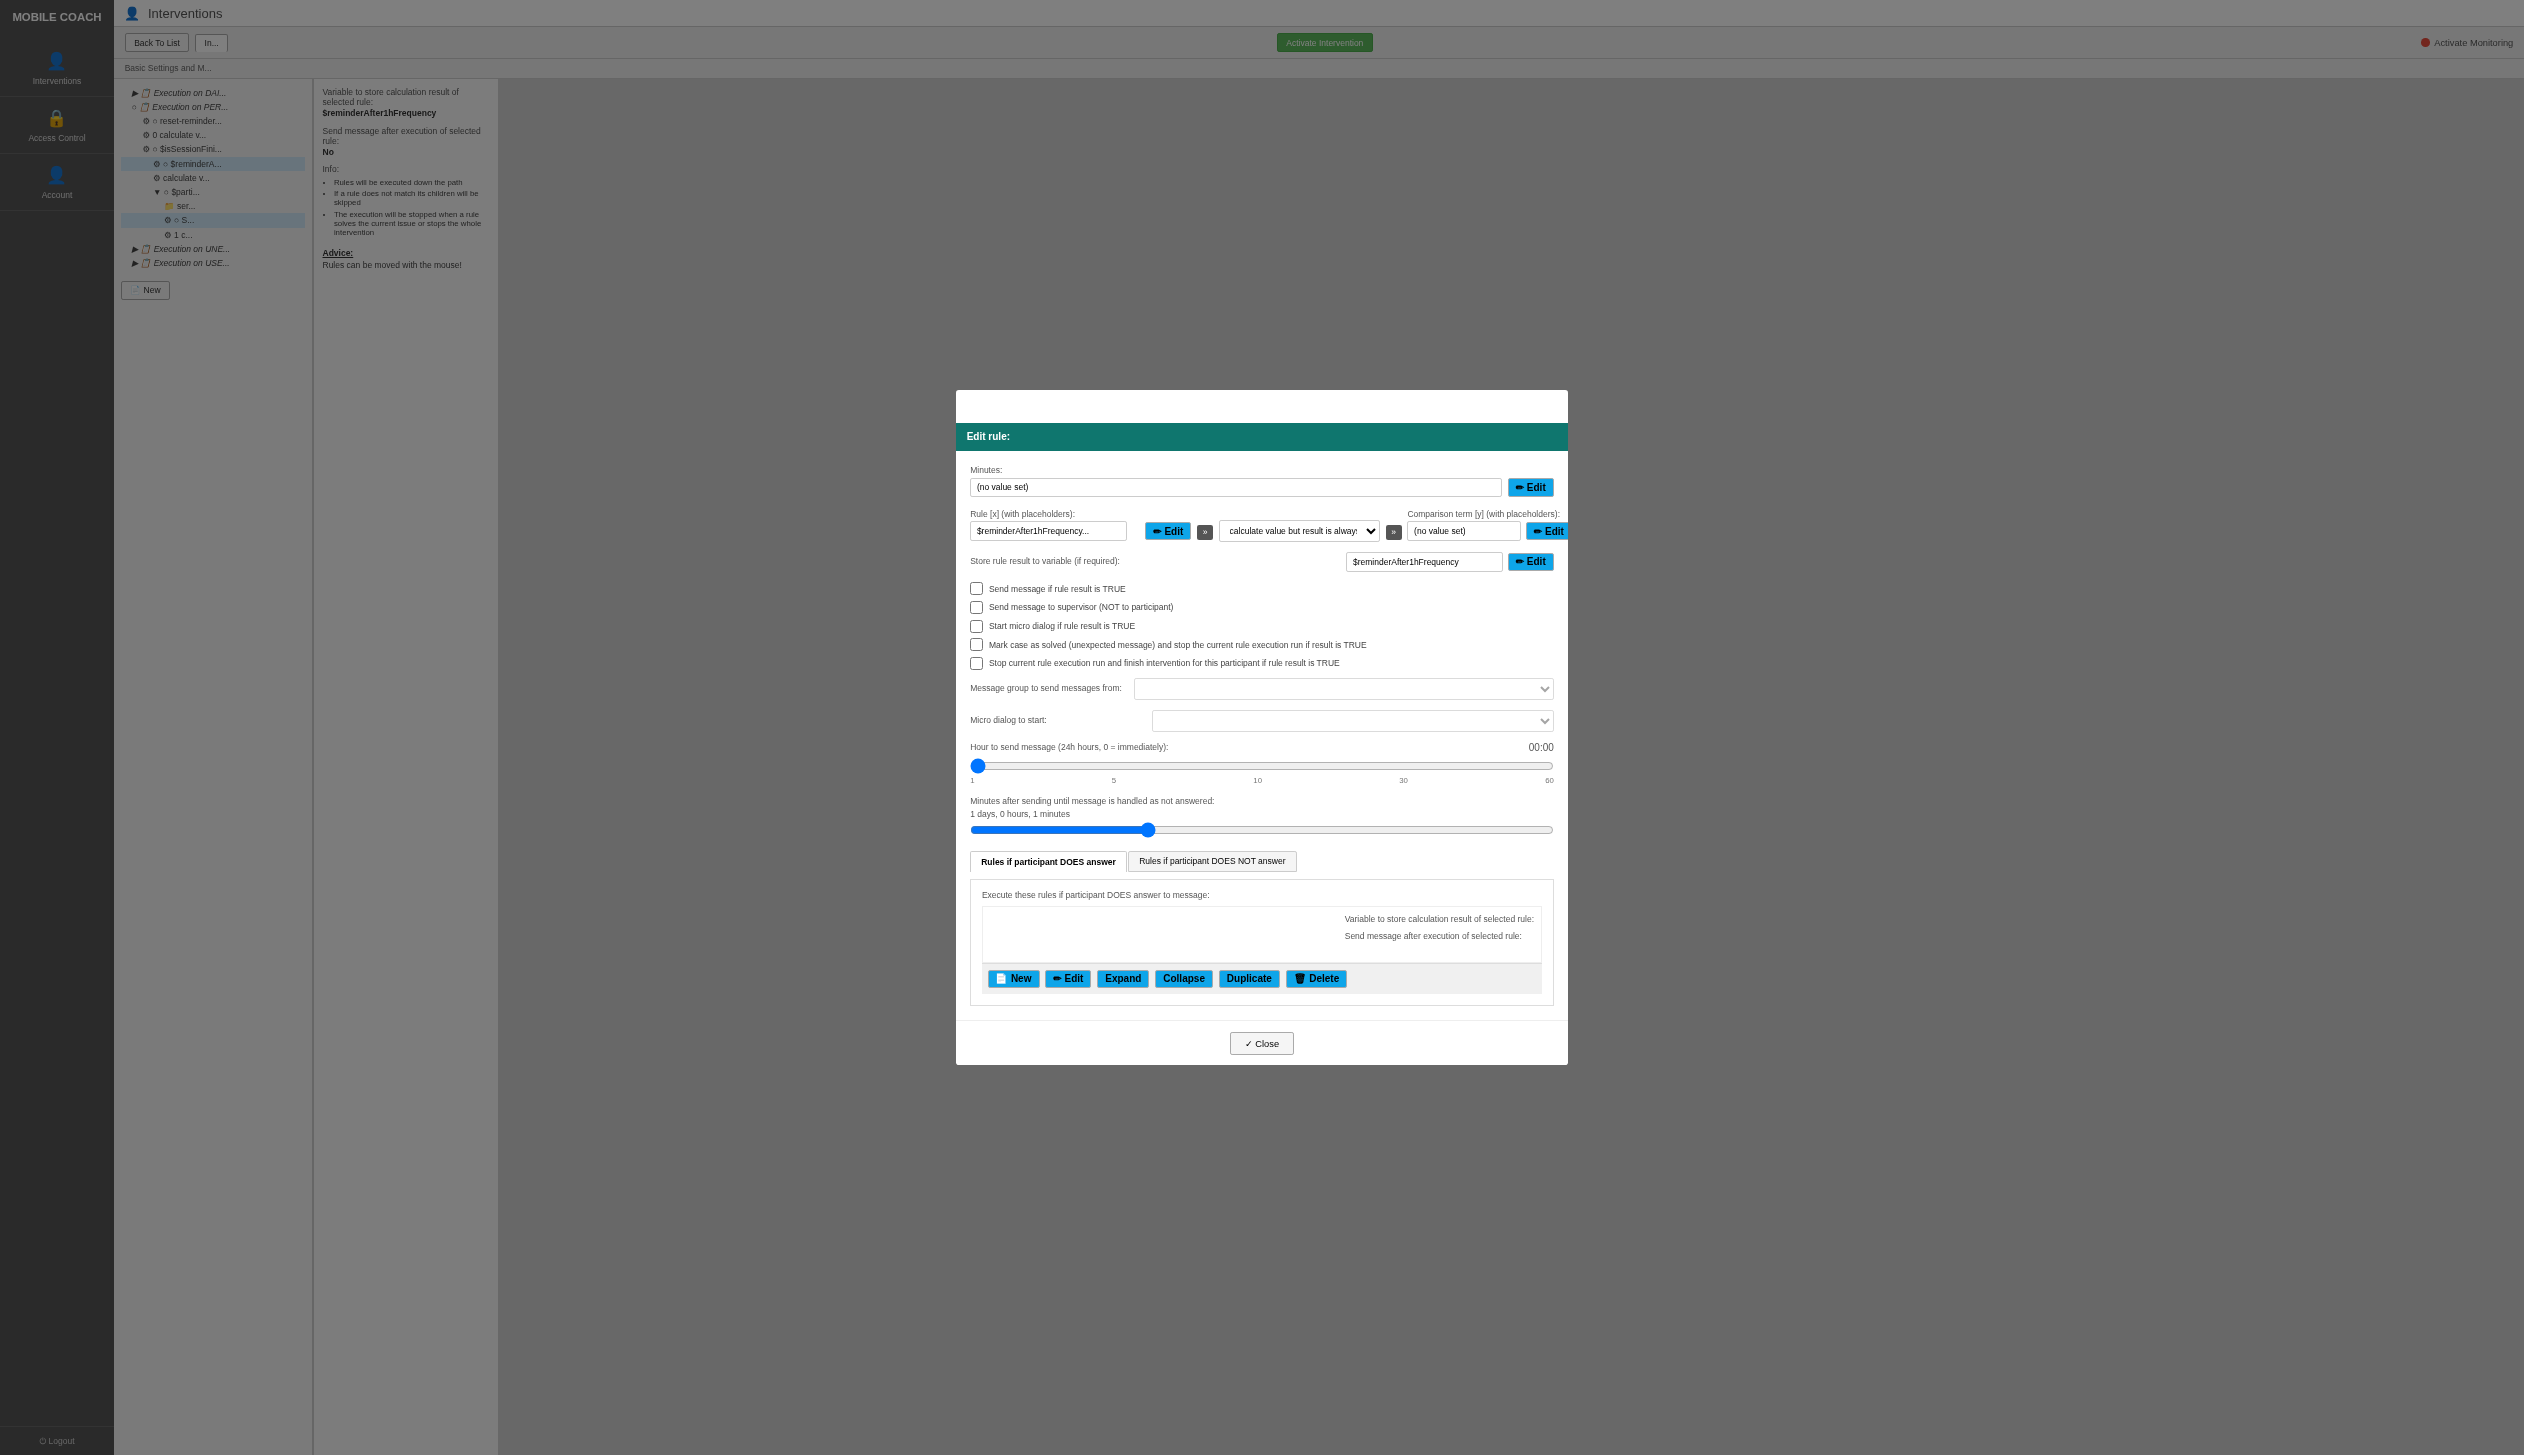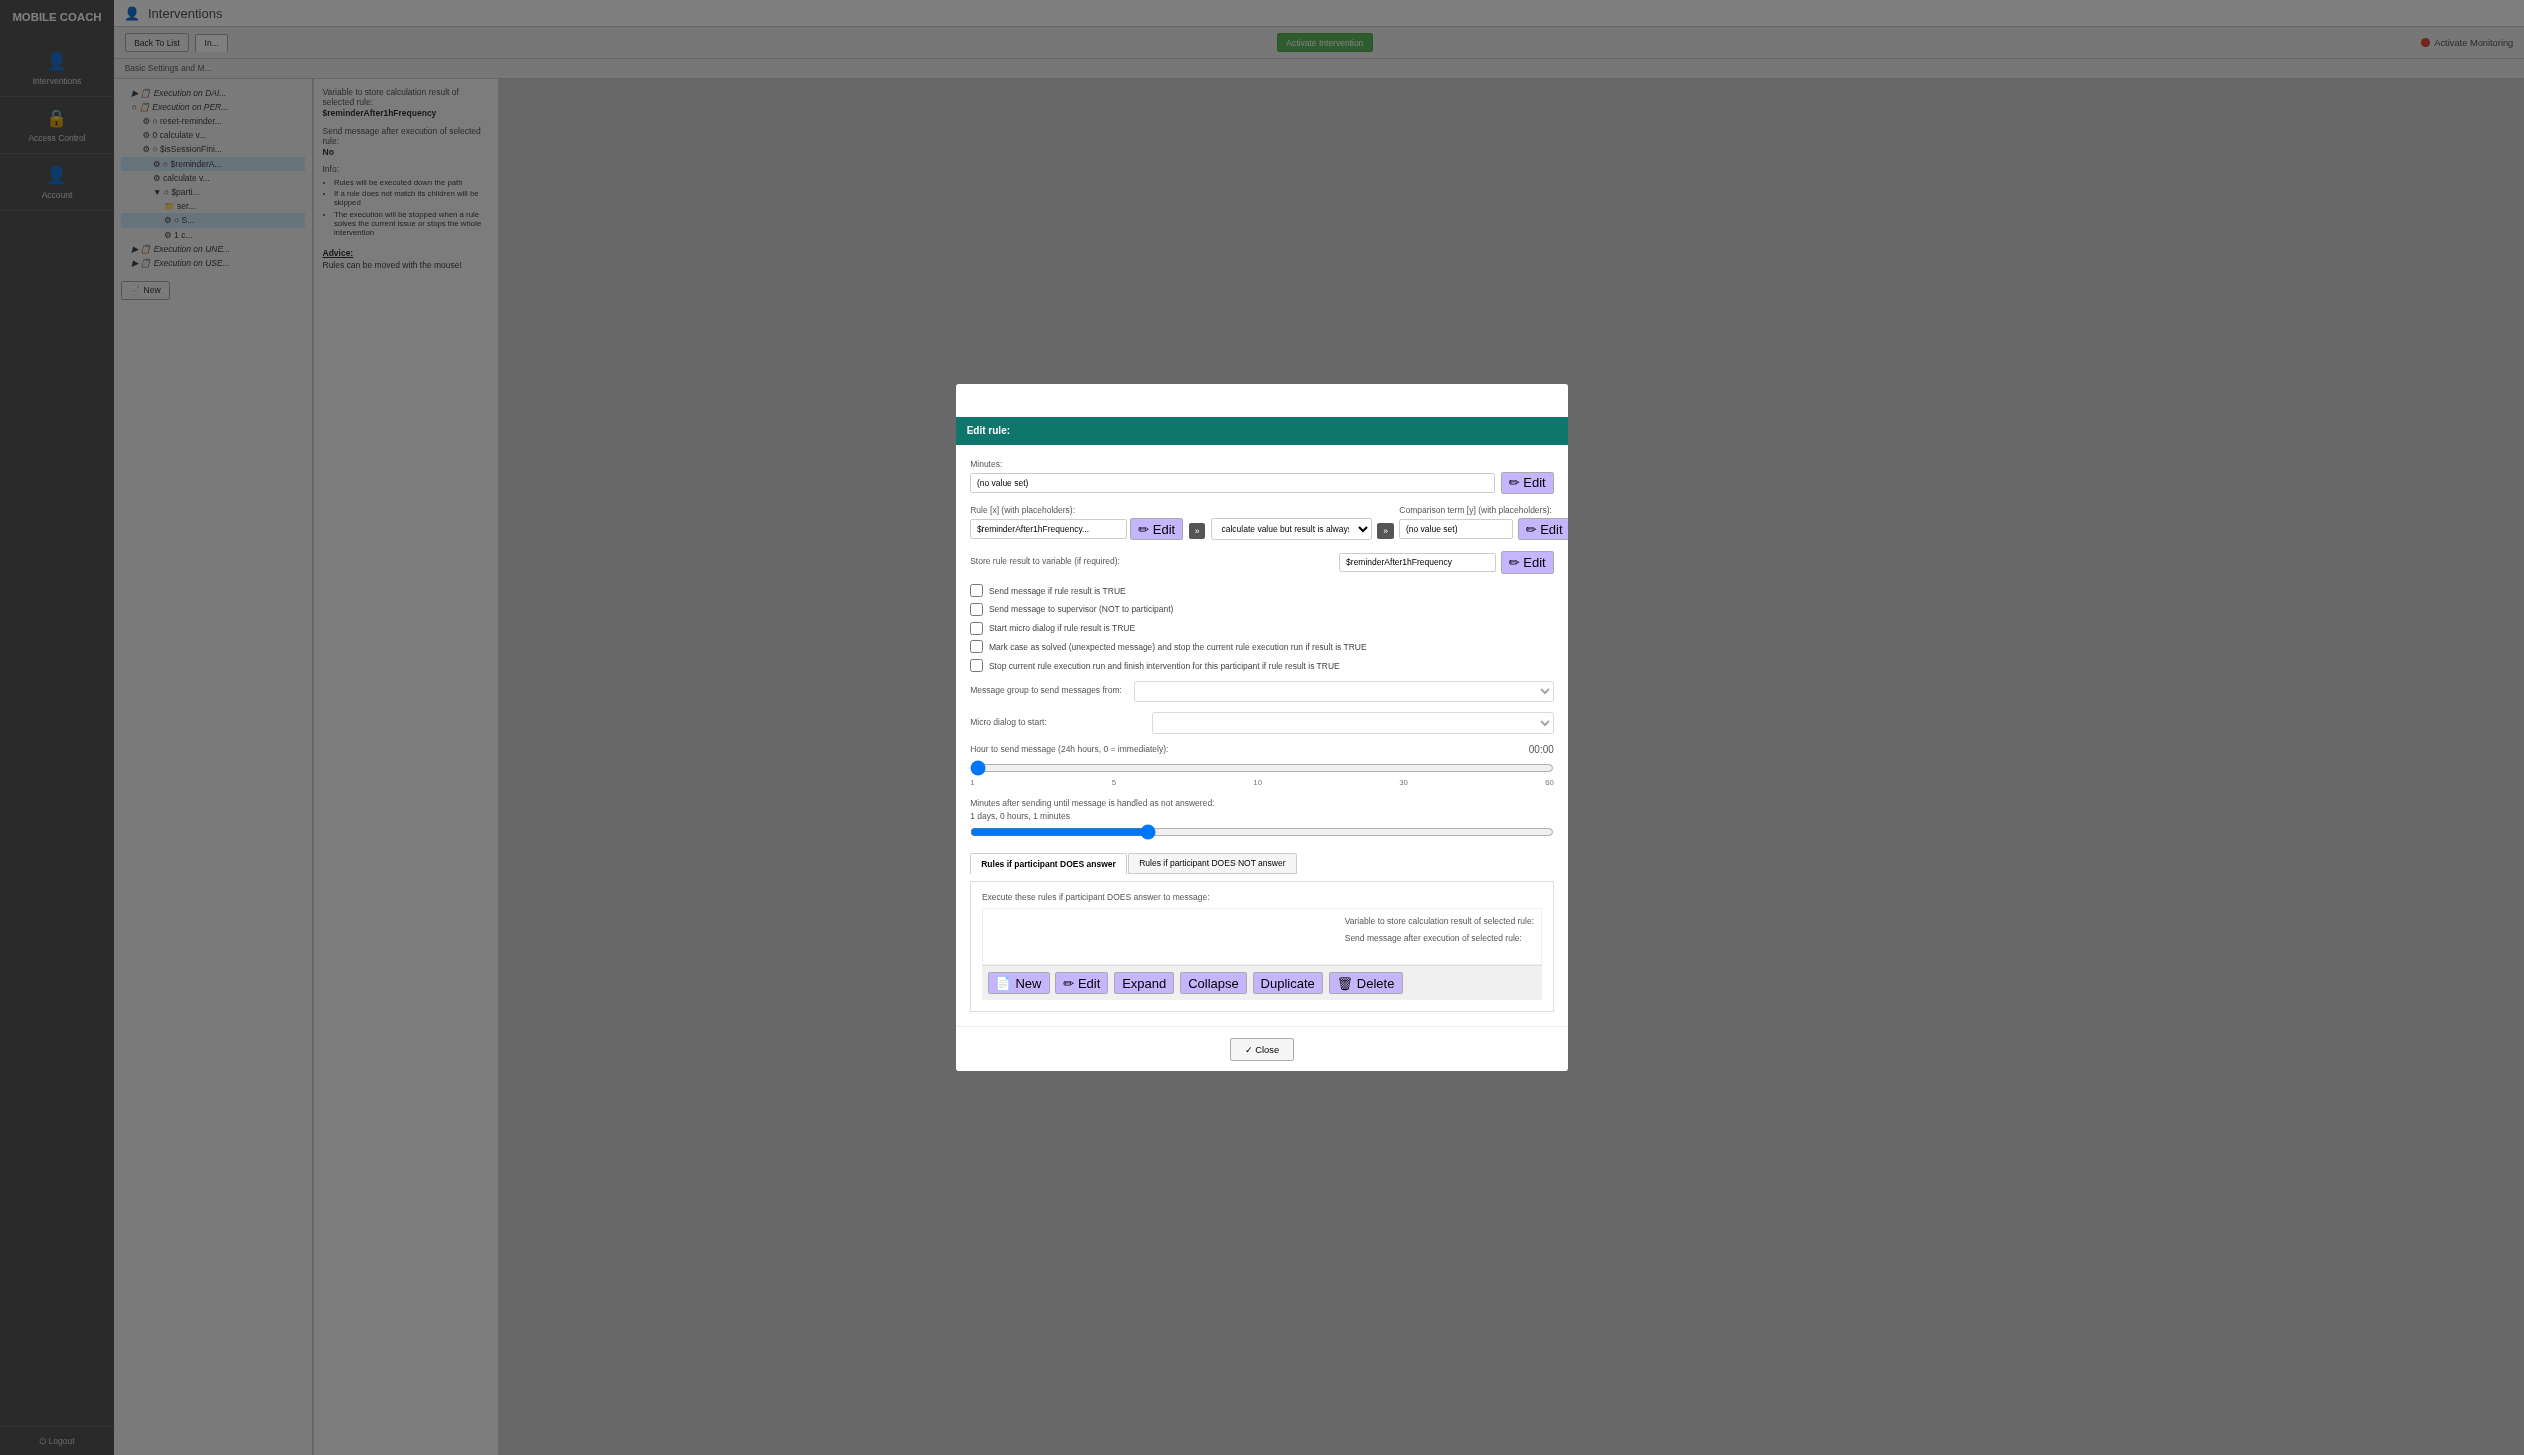--- a/index.html
+++ b/index.html
@@ -42,21 +42,21 @@
     .overlay { position: fixed; inset: 0; background: rgba(0,0,0,0.5); z-index: 100; display: flex; align-items: center; justify-content: center; }
     .modal { background: #fff; width: 612px; max-height: 90vh; overflow-y: auto; border-radius: 2.8px; }
     .modal-header { background: #0f766e; color: #fff; padding: 8.5px 10.7px; font-size: 10px; font-weight: bold; margin-top: 33px; }
     .modal-body { padding: 14.2px; }
 
     
     .form-row { margin-bottom: 10.7px; }
     .form-label { font-size: 8.5px; color: #555; margin-bottom: 2.8px; display: block; }
     .form-input { width: 100%; padding: 3.6px 5.7px; border: 0.7px solid #ccc; border-radius: 2.1px; font-size: 8.5px; }
     .form-row-inline { display: flex; align-items: center; gap: 5.7px; margin-bottom: 10.7px; }
-    .btn-small { padding: 2.8px 7.1px; font-size: 13px; border: 0.7px solid #aaa; background: #c4b5fd; cursor: pointer; border-radius: 2.1px; white-space: nowrap; }
+    .btn-small { padding: 2.8px 7.1px; font-size: 10px; border: 0.7px solid #aaa; background: #0ea5e9; cursor: pointer; border-radius: 2.1px; white-space: nowrap; font-weight: bold; }
     .arrow-btn { padding: 2.8px 5.7px; background: #555; color: white; border: none; cursor: pointer; border-radius: 2.1px; font-size: 8.5px; }
     select.form-input { background: white; }
 
     .checkbox-row { display: flex; align-items: center; gap: 5.7px; margin-bottom: 5.7px; font-size: 8.5px; color: #444; }
     .checkbox-row input[type=checkbox] { margin: 0; }
     .slider-labels { display: flex; justify-content: space-between; font-size: 7.8px; color: #777; margin-top: 2.1px; }
     input[type=range] { width: 100%; }
 
     .time-display { font-size: 10px; color: #555; text-align: right; margin-bottom: 2.1px; }
 
@@ -235,21 +235,21 @@
           <button class="btn-small">
             <span>✏</span>
             <span>Edit</span>
           </button>
         </div>
       </div>
 
       <div class="form-row-inline">
         <div style="flex-shrink: 0;">
           <div class="form-label">Rule [x] (with placeholders):</div>
-          <div style="display: flex; gap: 3px; align-items: center;">
+          <div style="display: flex; gap: 18px; align-items: center;">
             <input type="text" class="form-input" style="width: 157px;" value="$reminderAfter1hFrequency...">
             <button class="btn-small">
               <span>✏</span>
               <span>Edit</span>
             </button>
           </div>
         </div>
         <button class="arrow-btn" style="align-self: flex-end; margin-bottom: 1.4px;">»</button>
         <div style="flex: 1;">
           <div class="form-label">&nbsp;</div>

